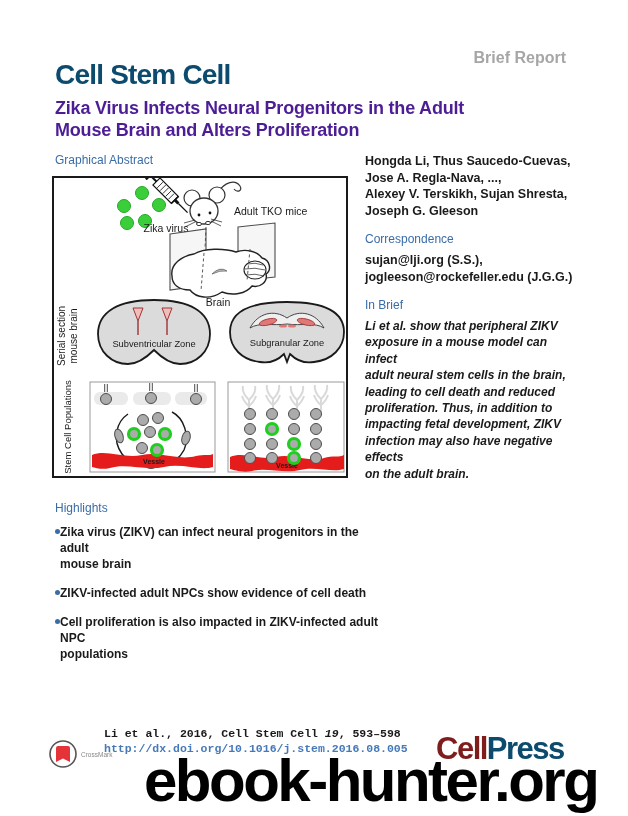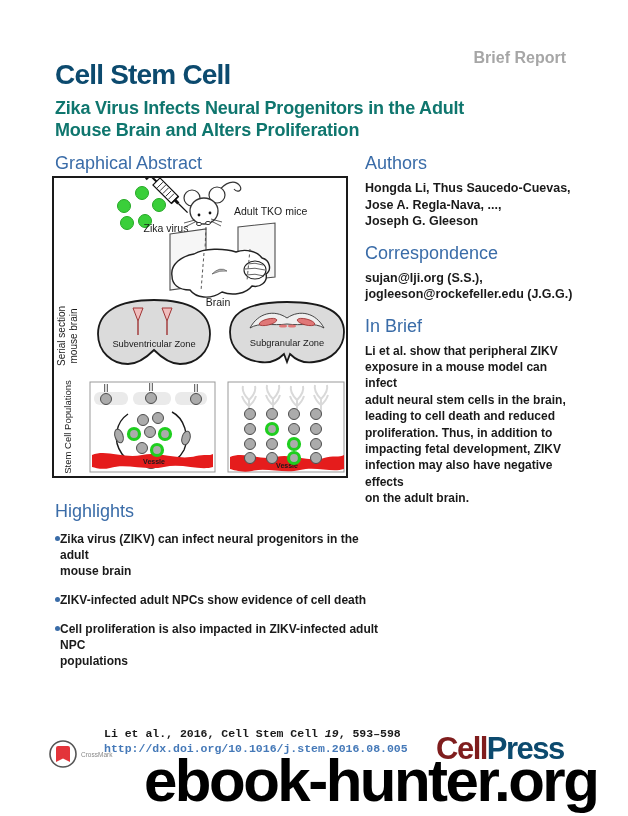--- a/index.html
+++ b/index.html
@@ -1,29 +1,29 @@
 <!DOCTYPE html>
 <html><head>
 <meta charset="utf-8">
 <style>
   html,body{margin:0;padding:0;background:#e9e9e9;}
   .page{position:relative;width:628px;height:816px;background:#ffffff;overflow:hidden;
         font-family:"Liberation Sans","DejaVu Sans",sans-serif;color:#1a1a1a;margin:0 auto;}
   .kicker{position:absolute;top:49px;right:62px;font-size:16px;font-weight:bold;color:#a6a6a6;}
   .journal-logo{position:absolute;top:59px;left:55px;font-size:28px;font-weight:bold;color:#0c4a6e;letter-spacing:-0.8px;}
-  .title{position:absolute;top:97px;left:55px;width:540px;font-size:18px;font-weight:bold;color:#0f766e;line-height:22px;letter-spacing:-0.2px;}
-  .sec-heading{font-size:18px;color:#3a6ca8;font-weight:normal;}
+  .title{position:absolute;top:97px;left:55px;width:540px;font-size:18px;font-weight:bold;color:#4c1d95;line-height:22px;letter-spacing:-0.2px;}
+  .sec-heading{font-size:12px;color:#3a6ca8;font-weight:normal;}
   #ga-heading{position:absolute;top:153px;left:55px;}
   .ga-box{position:absolute;top:176px;left:52px;width:296px;height:302px;border:2px solid #1a1a1a;box-sizing:border-box;background:#fff;}
   .ga-box svg{display:block;}
   .right-col{position:absolute;left:365px;top:153px;width:215px;}
   .right-col .sec-heading{margin:0 0 6px 0;}
   .auth-line,.corr-line{font-size:12.5px;font-weight:bold;line-height:16.5px;white-space:nowrap;}
   .block-gap{height:13px;}
-  .para{font-size:12px;font-weight:bold;line-height:16.4px;white-space:pre-line;}
+  .para{font-size:12px;font-weight:bold;line-height:16.4px;white-space:pre-line;font-style:italic;}
   .highlights{position:absolute;left:55px;top:501px;width:330px;}
   .highlights .sec-heading{margin:0 0 9px 0;}
   .hl-item{display:flex;gap:0;margin-bottom:13px;}
   .hl-dot{width:5px;height:5px;border-radius:50%;background:#3a6ca8;margin-top:5px;flex:none;}
   .hl-text{font-size:12px;font-weight:bold;line-height:16px;white-space:pre-line;}
   .crossmark{position:absolute;left:48px;top:739px;display:flex;align-items:center;gap:3px;}
   .crossmark-label{font-size:6.5px;color:#888;font-weight:normal;}
   .citation{position:absolute;left:104px;top:727px;font-size:11.5px;font-weight:bold;line-height:14.5px;font-family:Liberation Mono, monospace;}
   .doi{color:#4579b8;text-decoration:none;}
   .cellpress{position:absolute;left:436px;top:731px;font-size:31px;font-weight:bold;letter-spacing:-1.5px;white-space:nowrap;}
@@ -191,23 +191,23 @@
         <g fill="#ababab" stroke="#1fce1f" stroke-width="3.2">
           <circle cx="218" cy="251" r="5.5"></circle>
             <circle cx="240" cy="266" r="5.5"></circle>
             <circle cx="240" cy="280" r="5.5"></circle>
         </g>
       </g>
     </svg>
   </div>
 
   <div class="right-col">
-    <div class="sec-heading">Authors</div>
     <div class="auth-line">Hongda Li, Thus Saucedo-Cuevas,</div>
     <div class="auth-line">Jose A. Regla-Nava, ...,</div>
+    <div class="auth-line">Alexey V. Terskikh, Sujan Shresta,</div>
     <div class="auth-line">Joseph G. Gleeson</div>
     <div class="block-gap"></div>
     <div class="sec-heading">Correspondence</div>
     <div class="corr-line">sujan@lji.org (S.S.),</div>
     <div class="corr-line">jogleeson@rockefeller.edu (J.G.G.)</div>
     <div class="block-gap"></div>
     <div class="sec-heading">In Brief</div>
     <div class="para">Li et al. show that peripheral ZIKV
 exposure in a mouse model can infect
 adult neural stem cells in the brain,

